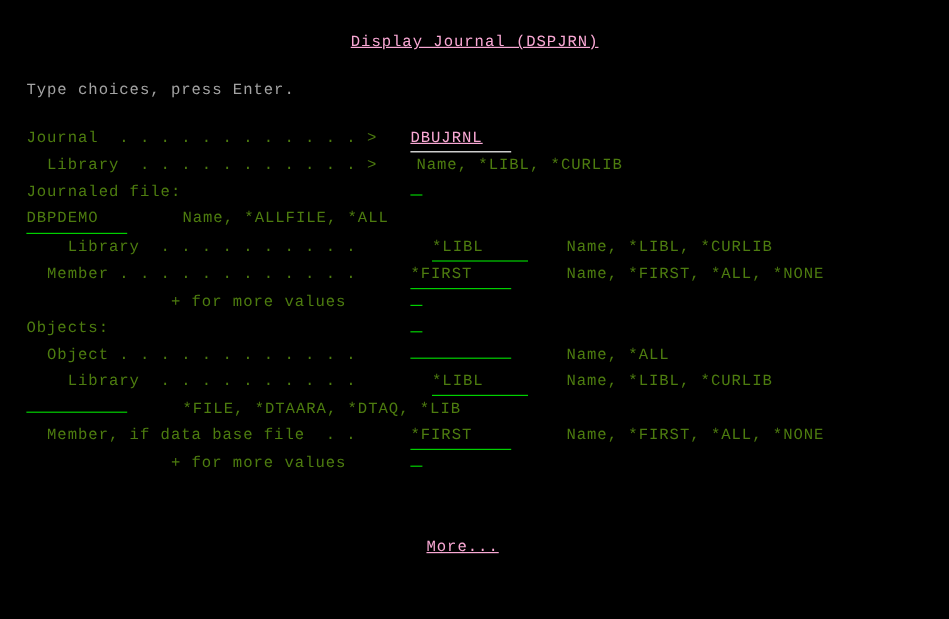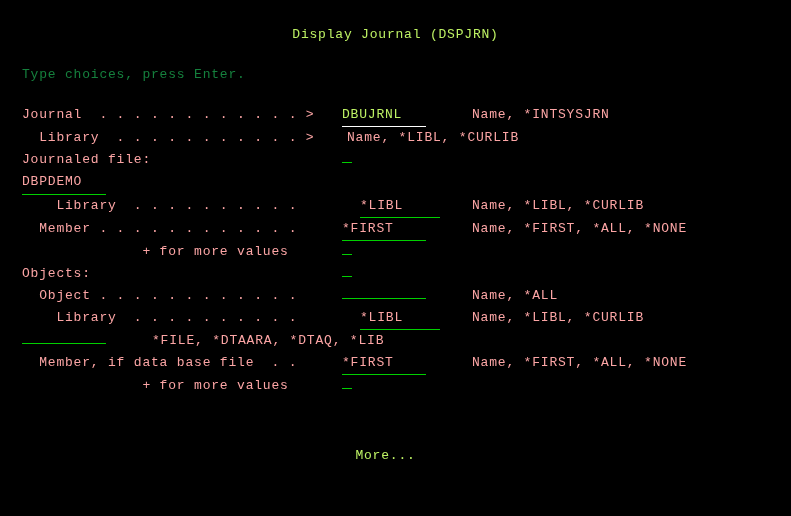--- a/index.html
+++ b/index.html
@@ -13,23 +13,23 @@
     height: 516px;
     overflow: hidden;
     box-sizing: border-box;
     padding-top: 24px;
     padding-left: 22px;
     padding-right: 22px;
     color: #00d000;
     position: relative;
     line-height: 1.7;
   }
-  .white { color: #bef264; }
-  .blue  { color: #15803d; }
-  .green { color: #fca5a5; }
+  .white { color: #f9a8d4; text-decoration: underline; }
+  .blue  { color: #a3a3a3; }
+  .green { color: #4d7c0f; }
   .title-row { text-align: center; margin-bottom: 18px; }
   .instruction-row { margin-bottom: 18px; }
   .param-row { display: flex; align-items: baseline; white-space: pre; }
   .prompt-col { width: 320px; flex: 0 0 320px; }
   .input-col { width: 125px; flex: 0 0 125px; }
   .hint-col { flex: 1; padding-left: 5px; }
   .uinput {
     display: inline-block;
     border-bottom: 1px solid #00d000;
     min-width: 82px;
@@ -56,35 +56,35 @@
   <span>Display Journal (DSPJRN)</span>
 </div>
 
 <div class="instruction-row blue">
   <span>Type choices, press Enter.</span>
 </div>
 
 <div class="param-row">
   <span class="prompt-col green">Journal  . . . . . . . . . . . . &gt;</span>
   <span class="input-col"><span class="uinput cursor-line white">DBUJRNL</span></span>
-  <span class="hint-col green">Name, *INTSYSJRN</span>
 </div>
 
 <div class="param-row">
   <span class="prompt-col green">  Library  . . . . . . . . . . . &gt;</span>
   <span class="hint-col green">Name, *LIBL, *CURLIB</span>
 </div>
 
 <div class="param-row">
   <span class="prompt-col green">Journaled file:</span>
   <span class="input-col"><span class="small-under"></span></span>
 </div>
 
 <div class="param-row">
   <span class="input-col"><span class="uinput green">DBPDEMO</span></span>
+  <span class="hint-col green">Name, *ALLFILE, *ALL</span>
 </div>
 
 <div class="param-row">
   <span class="prompt-col green">    Library  . . . . . . . . . .  </span>
   <span class="input-col"><span class="uinput indent green">*LIBL</span></span>
   <span class="hint-col green">Name, *LIBL, *CURLIB</span>
 </div>
 
 <div class="param-row">
   <span class="prompt-col green">  Member . . . . . . . . . . . .  </span>

